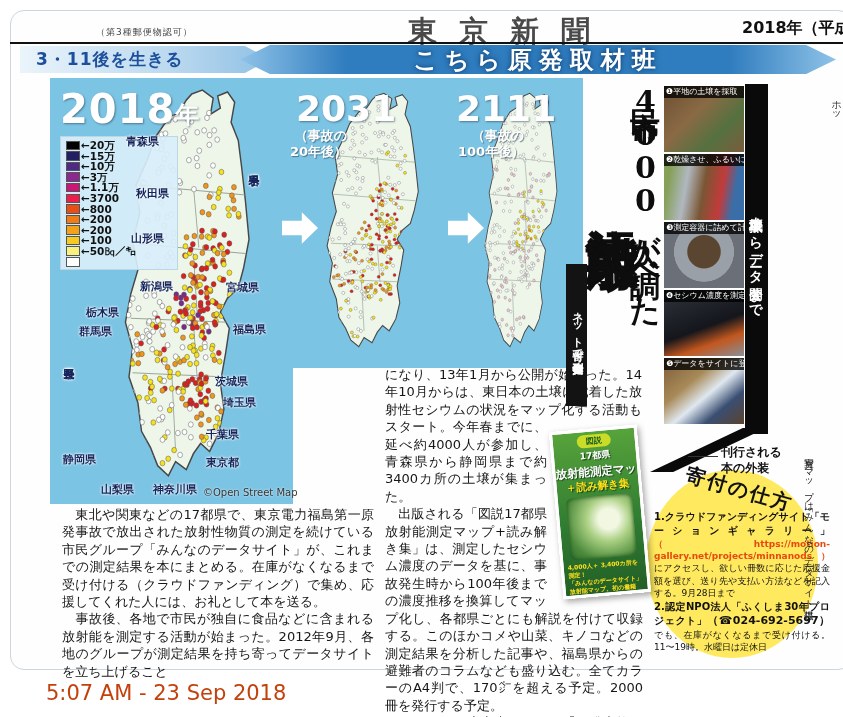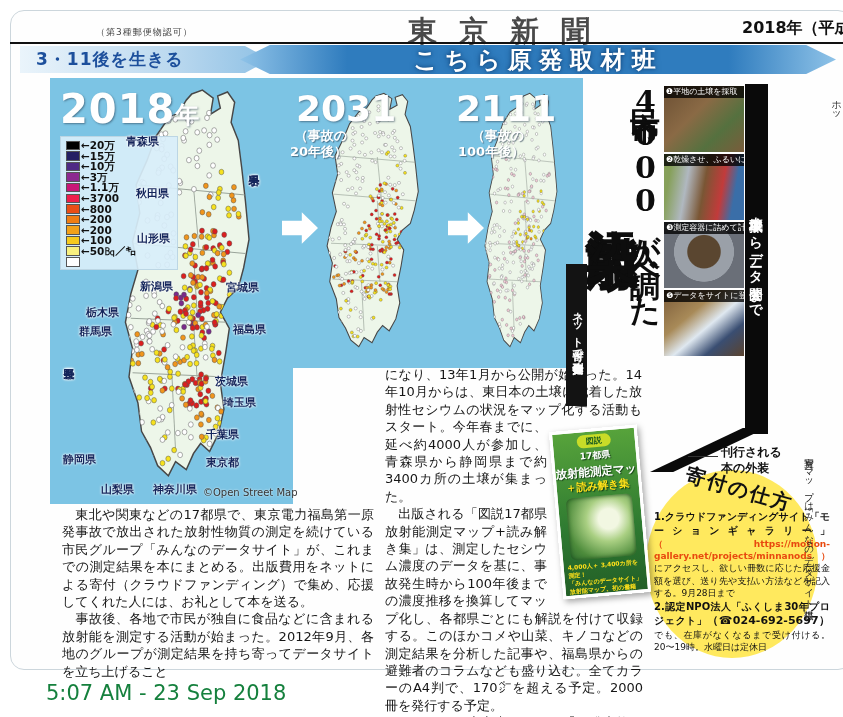--- a/index.html
+++ b/index.html
@@ -125,21 +125,21 @@
 
   .credit-v{left:802px;top:452px;height:240px;font-size:9.5px;color:#222;z-index:7;}
 
   
   .col{position:absolute;font-size:13px;line-height:1.34;text-align:justify;color:#161616;z-index:2;}
   #col1{left:62px;top:506px;width:312px;}
   #col2{left:385px;top:366px;width:258px;}
   .sp1{float:right;width:1px;height:58px;}
   .sp2{float:right;clear:right;width:96px;height:180px;}
 
-  .timestamp{left:46px;top:681px;font-size:21px;color:#15803d;z-index:2;}
+  .timestamp{left:46px;top:681px;font-size:21px;color:#c2410c;z-index:2;}
 </style>
 </head>
 <body>
 
 <div id="stage">
 
   <div class="abs scan"></div>
   <div class="abs permit">（第3種郵便物認可）</div>
   <div class="abs masthead">東京新聞</div>
   <div class="abs issue-date">2018年（平成</div>
@@ -1310,21 +1310,21 @@
         <div class="legend-row">
           <span class="legend-sw" style="background: rgb(255, 255, 255);"></span>
         </div>
       </div>
   </div>
 
   <div id="prefs">
       <span class="pref" style="left: 126px; top: 134px;">青森県</span>
       <span class="pref" style="left: 136px; top: 186px;">秋田県</span>
       <span class="pref v" style="left: 245px; top: 166px;">岩手県</span>
-      <span class="pref" style="left: 131px; top: 231px; margin-left: 6px;">山形県</span>
+      <span class="pref" style="left: 131px; top: 231px;">山形県</span>
       <span class="pref" style="left: 104px; top: 279px; padding-left: 36px;">新潟県</span>
       <span class="pref" style="left: 226px; top: 280px;">宮城県</span>
       <span class="pref" style="left: 86px; top: 305px;">栃木県</span>
       <span class="pref" style="left: 66px; top: 324px; padding-left: 13px;">群馬県</span>
       <span class="pref" style="left: 233px; top: 322px;">福島県</span>
       <span class="pref v" style="left: 60px; top: 360px;">長野県</span>
       <span class="pref" style="left: 215px; top: 374px;">茨城県</span>
       <span class="pref" style="left: 223px; top: 395px;">埼玉県</span>
       <span class="pref" style="left: 206px; top: 427px;">千葉県</span>
       <span class="pref" style="left: 63px; top: 452px;">静岡県</span>
@@ -1346,20 +1346,23 @@
   <div class="abs photos" id="photos">
       <div class="photo p1">
         <div class="cap">❶平地の土壌を採取</div>
       </div>
       <div class="photo p2">
         <div class="cap">❷乾燥させ、ふるいにかける</div>
       </div>
       <div class="photo p3">
         <div class="cap">❸測定容器に詰めて計量</div>
       </div>
+      <div class="photo p4">
+        <div class="cap">❹セシウム濃度を測定</div>
+      </div>
       <div class="photo p5">
         <div class="cap">❺データをサイトに登録</div>
       </div>
     </div>
   <div class="abs side-banner">
     <span class="vtx">土壌採取からデータ公開まで</span>
   </div>
   <div class="abs black-arrow"></div>
 
   <div class="abs book">
@@ -1372,24 +1375,24 @@
 「みんなのデータサイト」放射能マップ、初の書籍化！</div>
   </div>
   <div class="abs pointer-line"></div>
   <div class="abs pointer-label preline">刊行される
 本の外装</div>
 
   <div class="abs donation"></div>
   <div class="abs donation-title">寄付の仕方</div>
   <div class="abs donation-text">
     <b>1.クラウドファンディングサイト「モーションギャラリー」</b><span class="don-url">（https://motion-gallery.net/projects/minnanods）</span><span>にアクセスし、欲しい冊数に応じた応援金額を選び、送り先や支払い方法などを記入する。9月28日まで</span><br>
-    <b>2.認定NPO法人「ふくしま30年プロジェクト」</b><span class="don-phone">（☎024-692-5697）</span><span>でも、在庫がなくなるまで受け付ける。20〜19時。水曜日は定休日</span>
+    <b>2.認定NPO法人「ふくしま30年プロジェクト」</b><span class="don-phone">（☎024-692-5697）</span><span>でも、在庫がなくなるまで受け付ける。11〜19時。水曜日は定休日</span>
   </div>
   <div class="abs credit-v vtx">写真やマップは「みんなのデータサイト」提供</div>
 
-  <div id="col1" class="col preline">　東北や関東などの17都県で、東京電力福島第一原発事故で放出された放射性物質の測定を続けている市民グループ「みんなのデータサイト」が、これまでの測定結果を本にまとめる。出版費用をネットによる寄付（クラウドファンディング）で集め、応援してくれた人には、お礼として本を送る。
+  <div id="col1" class="col preline">　東北や関東などの17都県で、東京電力福島第一原発事故で放出された放射性物質の測定を続けている市民グループ「みんなのデータサイト」が、これまでの測定結果を本にまとめる。在庫がなくなるまで受け付ける（クラウドファンディング）で集め、応援してくれた人には、お礼として本を送る。
 　事故後、各地で市民が独自に食品などに含まれる放射能を測定する活動が始まった。2012年9月、各地のグループが測定結果を持ち寄ってデータサイトを立ち上げること</div>
   <div id="col2" class="col"><span class="sp1"></span><span class="sp2"></span><span class="preline">になり、13年1月から公開が始まった。14年10月からは、東日本の土壌に沈着した放射性セシウムの状況をマップ化する活動もスタート。今年春までに、延べ約4000人が参加し、青森県から静岡県まで約3400カ所の土壌が集まった。
 　出版される「図説17都県　放射能測定マップ+読み解き集」は、測定したセシウム濃度のデータを基に、事故発生時から100年後までの濃度推移を換算してマップ化し、各都県ごとにも解説を付けて収録する。このほかコメや山菜、キノコなどの測定結果を分析した記事や、福島県からの避難者のコラムなども盛り込む。全てカラーのA4判で、170㌻を超える予定。2000冊を発行する予定。
 　メンバーの小山貴弓さんは「原発事故の影響を、市民が科学的に検証した希少な本になる」と意義を強調。中村奈保子さんは「出来上がった本を教材に、原発事故を教える講座を開いていきたい」と話している。（志村彰太、山川剛史）</span></div>
 
   <div class="abs timestamp">5:07 AM - 23 Sep 2018</div>
 </div>
 
 </body></html>

